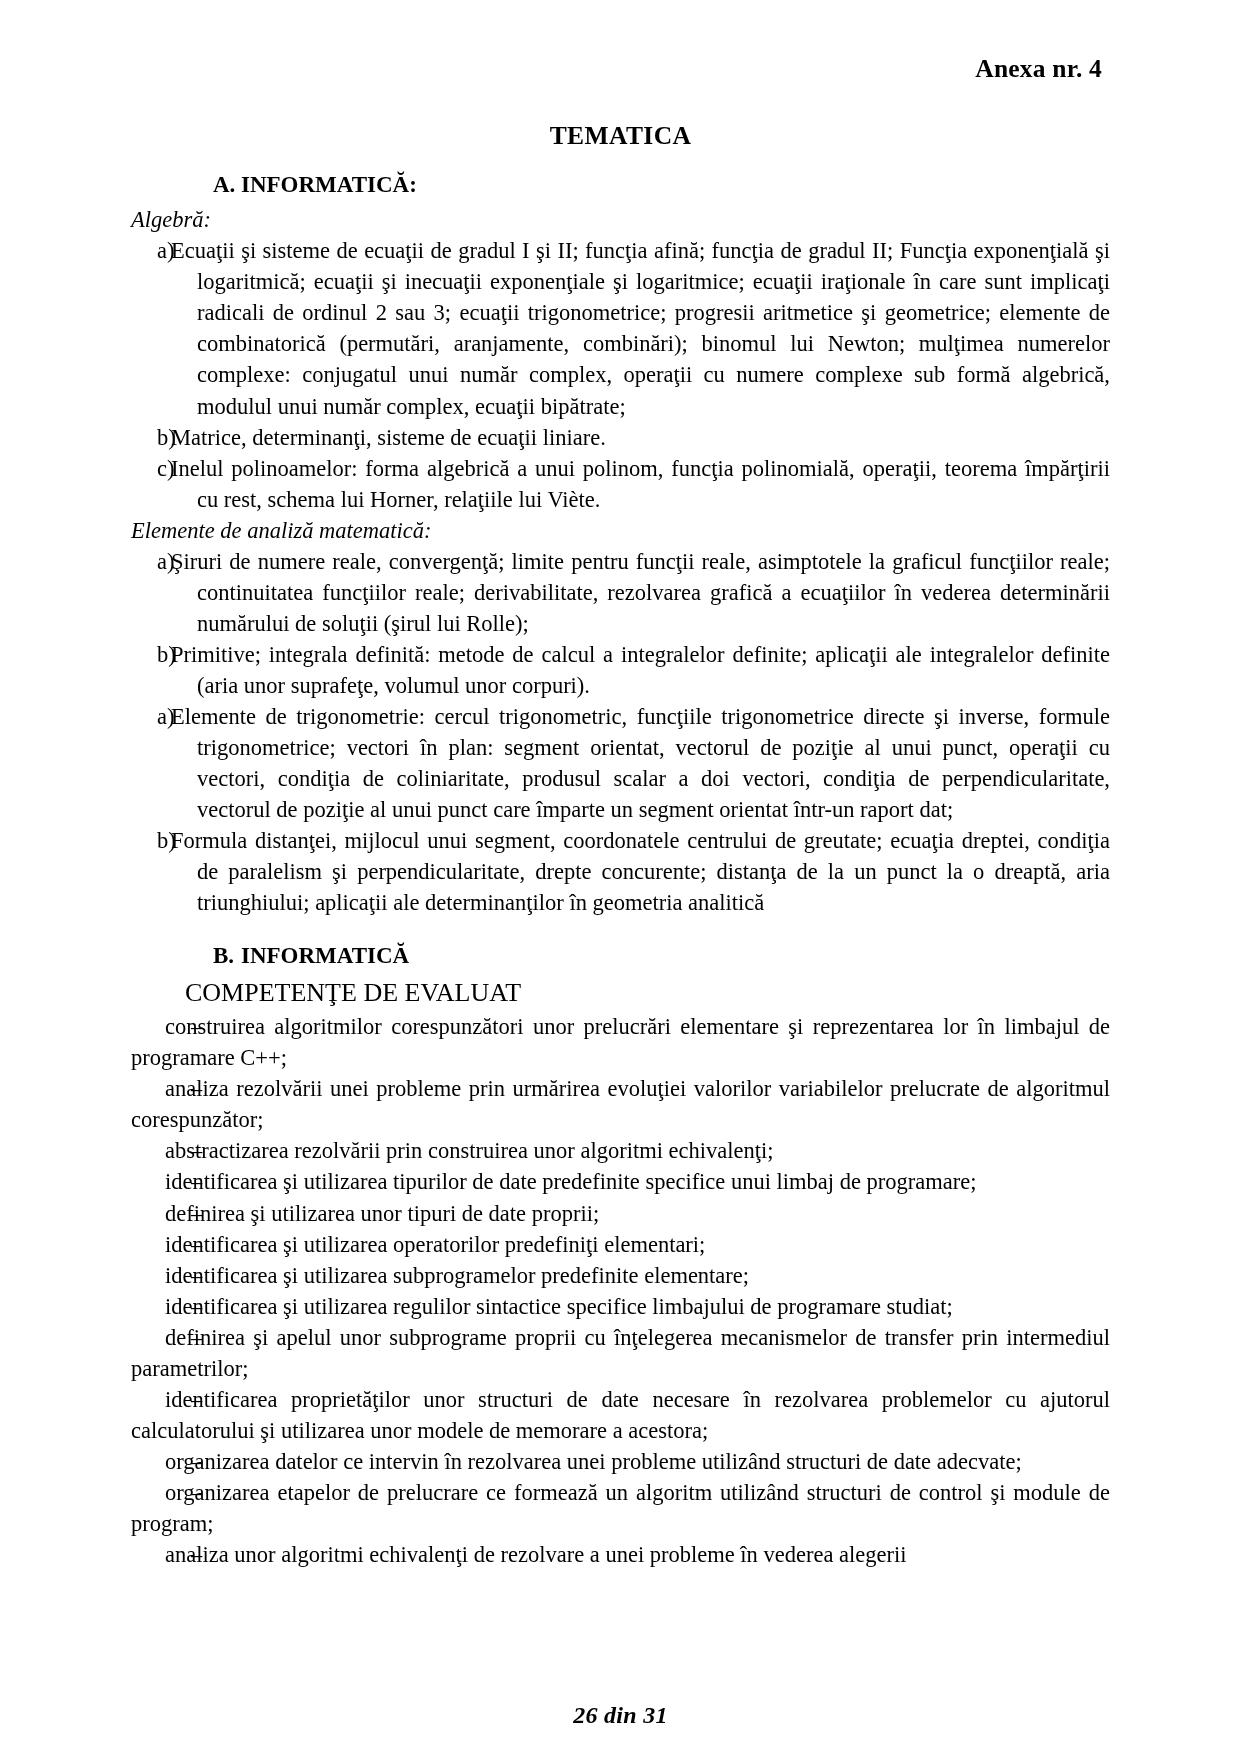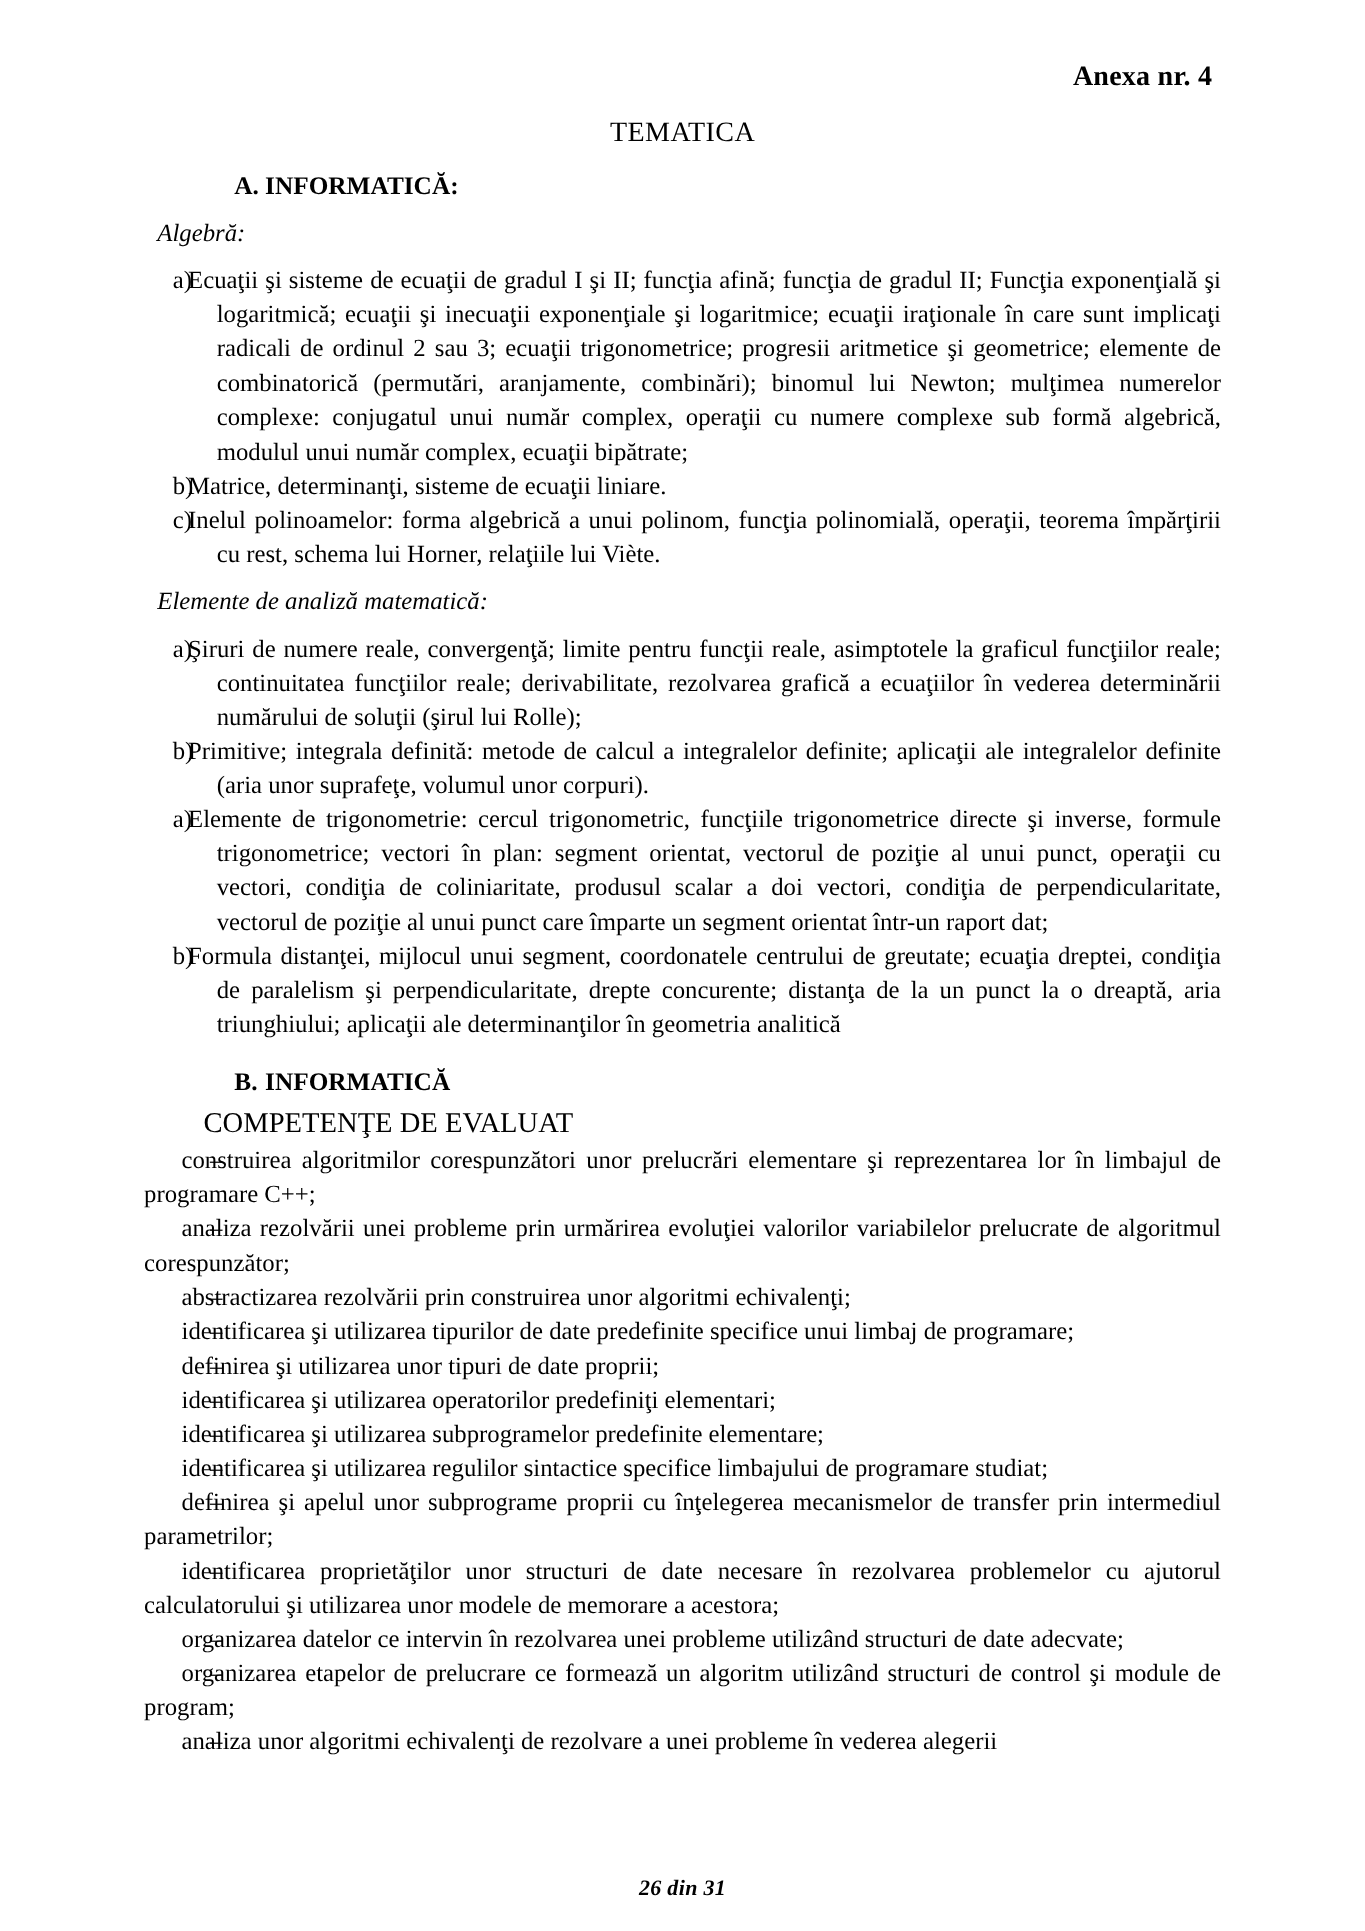--- a/index.html
+++ b/index.html
@@ -25,41 +25,41 @@
   .anexa {
     text-align: right;
     font-weight: bold;
     font-size: 25.5px;
     letter-spacing: 0.2px;
     margin: 10px 8px 0 0;
     line-height: 1.2;
   }
   .doc-title {
     text-align: center;
-    font-weight: normal;
+    font-weight: bold;
     font-size: 25.5px;
     letter-spacing: 0.4px;
-    margin: 20px 0 18px 0;
+    margin: 36px 0 18px 0;
     line-height: 1.2;
   }
   .section-head {
     font-weight: bold;
     font-size: 23px;
     margin: 0 0 4px 0;
     padding-left: 82px;
     line-height: 1.35;
   }
   .section-head .letter {
     display: inline-block;
     min-width: 28px;
   }
   .subhead {
     font-style: italic;
     font-size: 22.5px;
-    margin: 12px;
+    margin: 0;
     line-height: 1.38;
   }
   .li-hang {
     font-size: 22.5px;
     line-height: 1.38;
     margin: 0;
     text-align: justify;
     padding-left: 66px;
     text-indent: -66px;
   }
@@ -91,21 +91,21 @@
   }
   .spacer-md { height: 22px; }
   .footer {
     position: absolute;
     left: 0;
     right: 0;
     bottom: 26px;
     text-align: center;
     font-style: italic;
     font-weight: bold;
-    font-size: 20px;
+    font-size: 24px;
     letter-spacing: 0.3px;
   }
 </style>
 </head>
 <body>
 
 <div class="page">
 
   <div class="anexa">Anexa nr. 4</div>
 

